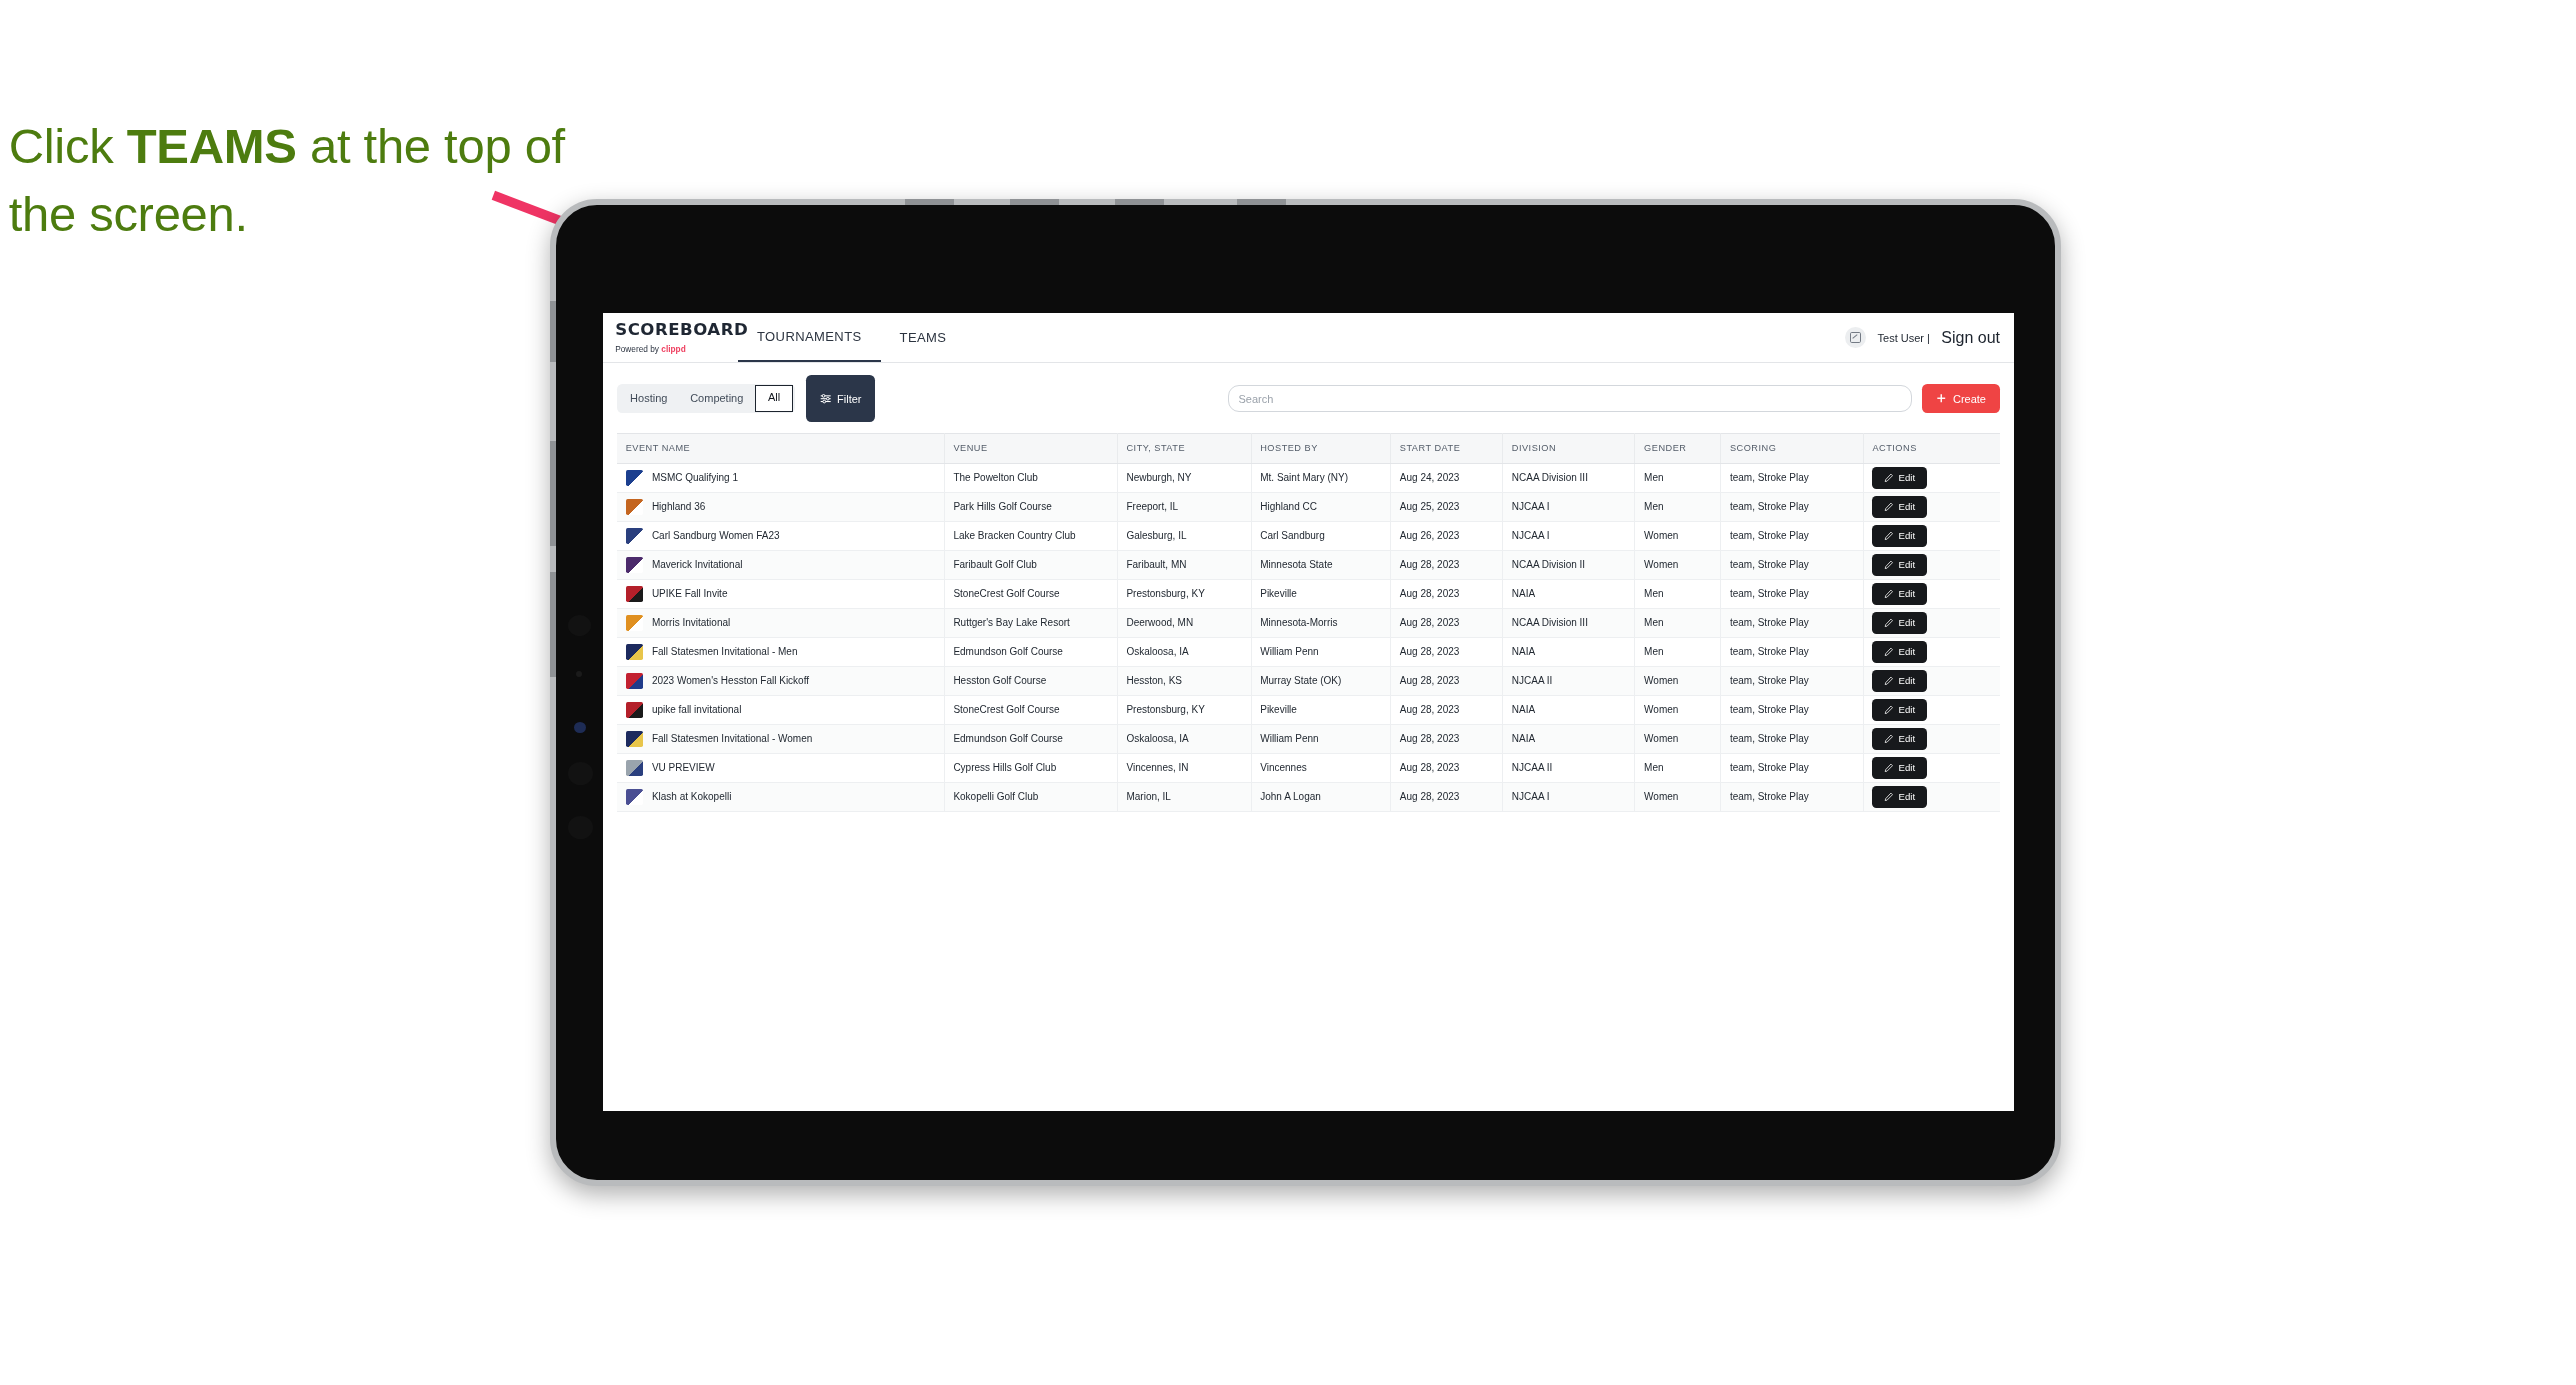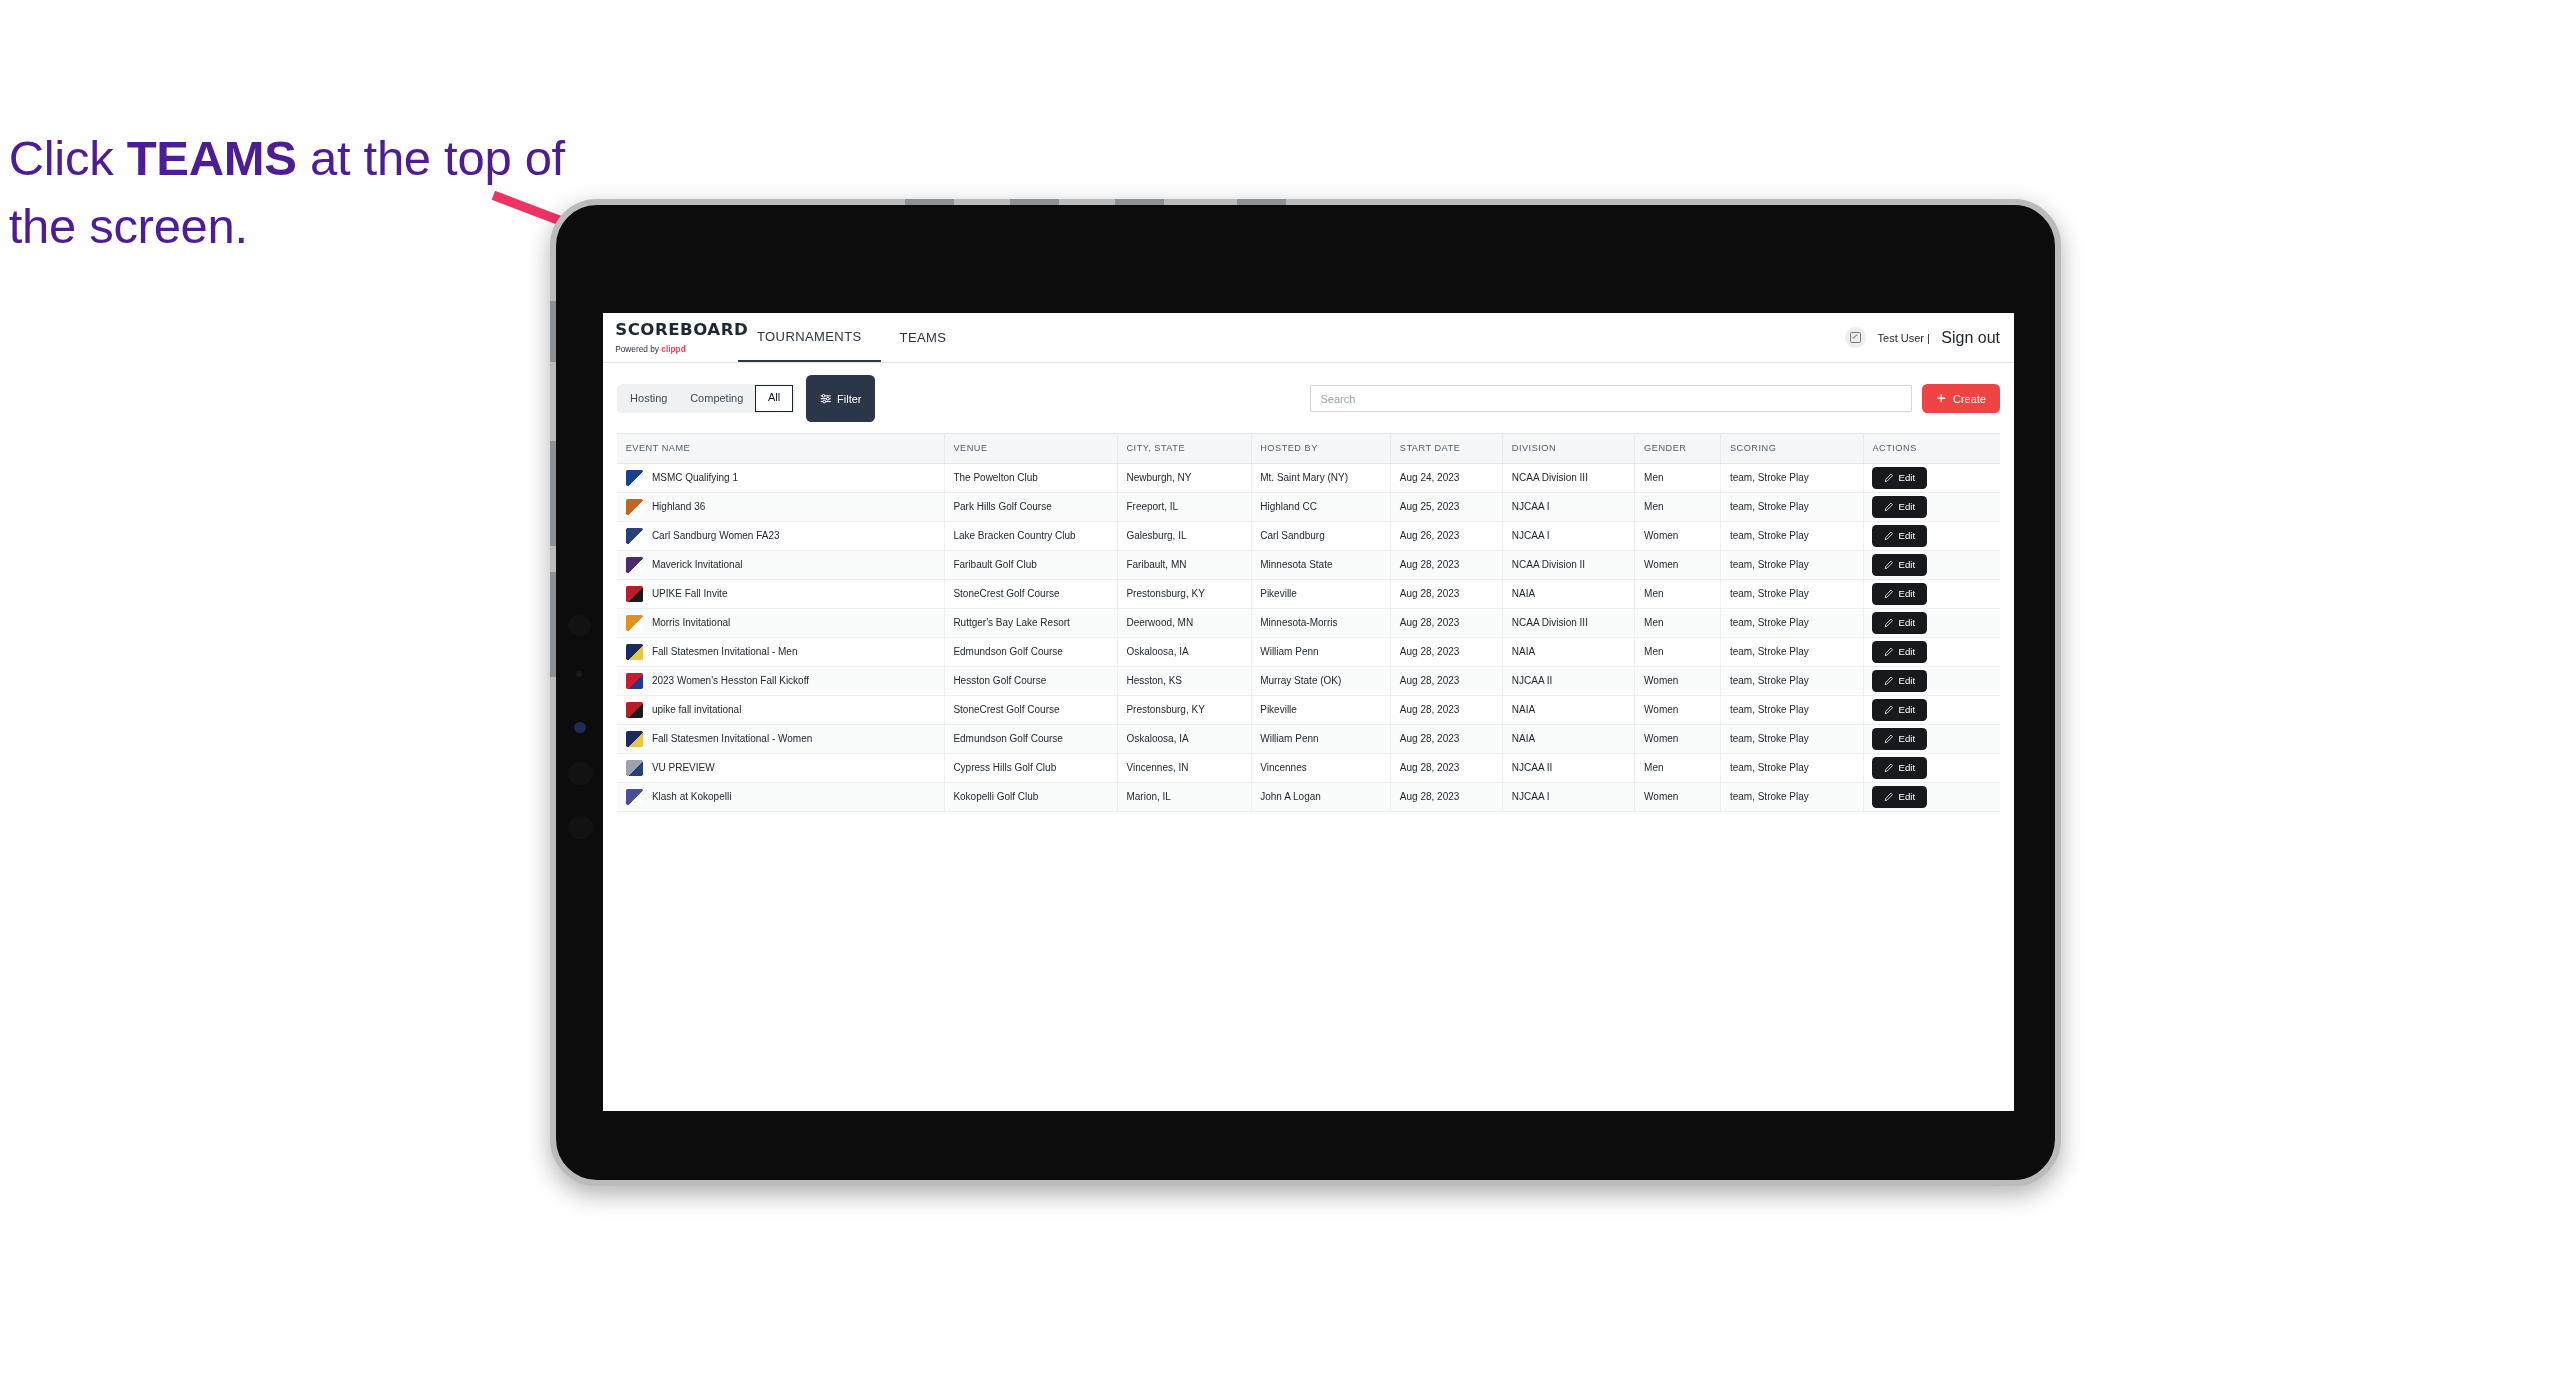--- a/index.html
+++ b/index.html
@@ -12,25 +12,25 @@
     height: 1386px;
     position: relative;
     font-family: "Liberation Sans", sans-serif;
     overflow: hidden;
   }
 
   
   #instruction {
     position: absolute;
     left: 8.7px;
-    top: 125px;
+    top: 113px;
     width: 559px;
     font-size: 49px;
     line-height: 1.38;
-    color: #4c1d95;
+    color: #4d7c0f;
     letter-spacing: -0.3px;
   }
   #instruction .bold { font-weight: bold; }
 
   
   #arrow-svg {
     position: absolute;
     left: 489px;
     top: 188px;
     width: 410px;
@@ -214,24 +214,24 @@
     border-radius: 5.2px;
     padding: 9px 14px;
     margin-left: 10.5px;
     cursor: pointer;
   }
   #search-wrap {
     margin-left: auto;
     margin-right: 10.5px;
   }
   #search-input {
-    width: 602px;
+    width: 684px;
     height: 27px;
     border: 0.9px solid #d3d7dc;
-    border-radius: 1px;
+    border-radius: 11px;
     padding: 0 9.6px;
     font-size: 11px;
     font-family: "Liberation Sans", sans-serif;
     color: #22282f;
     box-sizing: border-box;
     background: #fff;
   }
   #search-input::placeholder { color: #9ba2ab; }
   #create-btn {
     display: flex;

